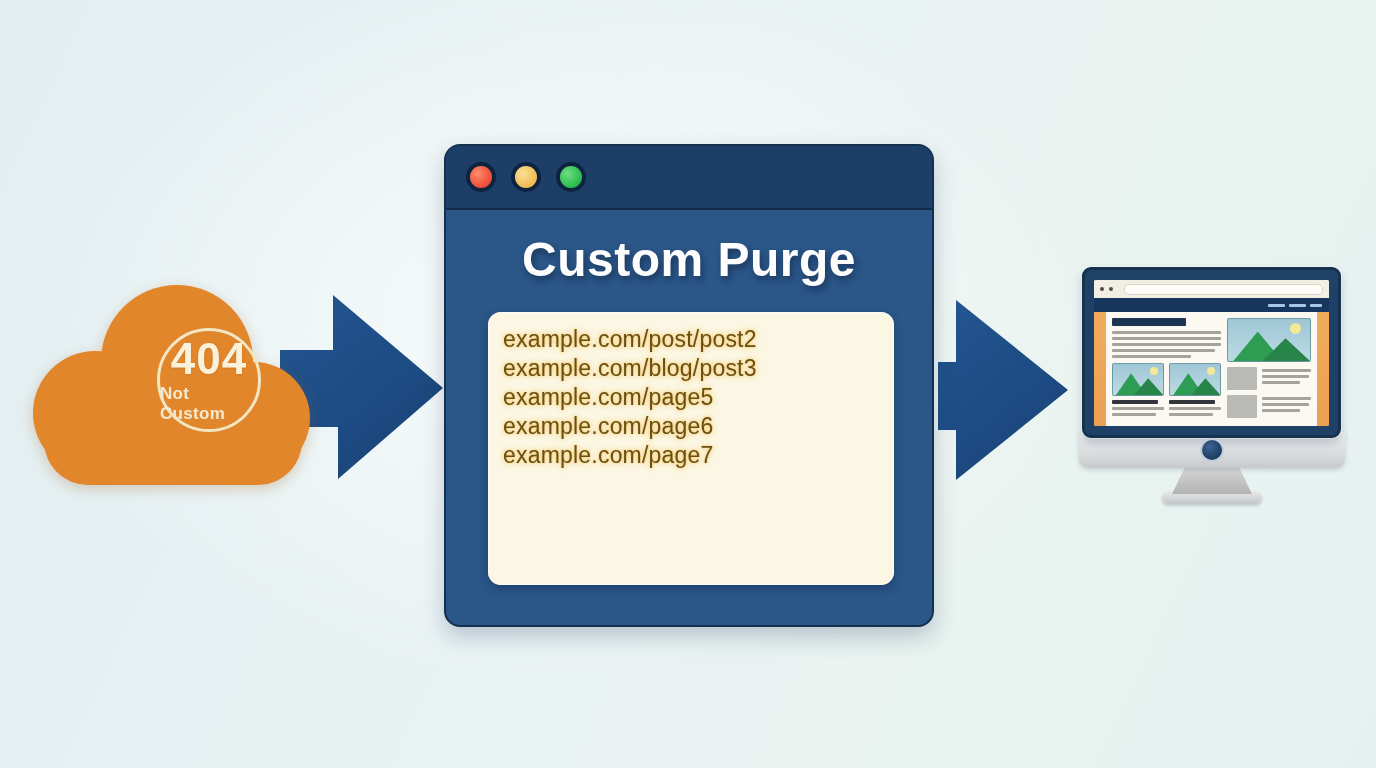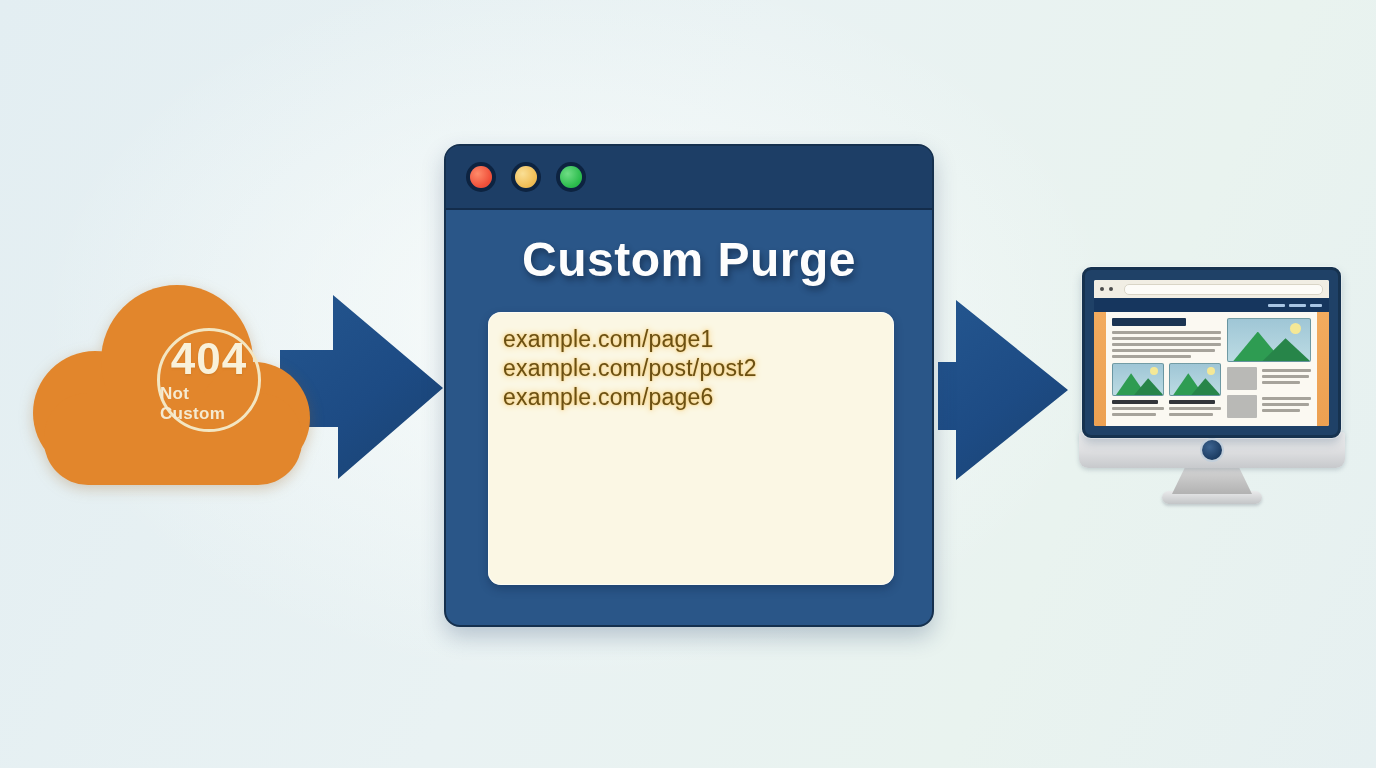--- a/index.html
+++ b/index.html
@@ -141,23 +141,25 @@
   </div>
 
   <div class="window">
     <div class="titlebar">
       <span class="tl tl-red"></span>
       <span class="tl tl-yellow"></span>
       <span class="tl tl-green"></span>
     </div>
     <div class="window-title">Custom Purge</div>
     <div class="url-panel">
-      <div class="url-line">example.com/page1</div>
       <div class="url-line">example.com/post/post2</div>
+      <div class="url-line">example.com/blog/post3</div>
+      <div class="url-line">example.com/page5</div>
       <div class="url-line">example.com/page6</div>
+      <div class="url-line">example.com/page7</div>
     </div>
   </div>
 
   <div class="flow-arrow arrow-right"></div>
 
   <div class="monitor">
     <div class="m-base"></div>
     <div class="m-neck"></div>
     <div class="m-chin"></div>
     <div class="m-bezel"></div>

